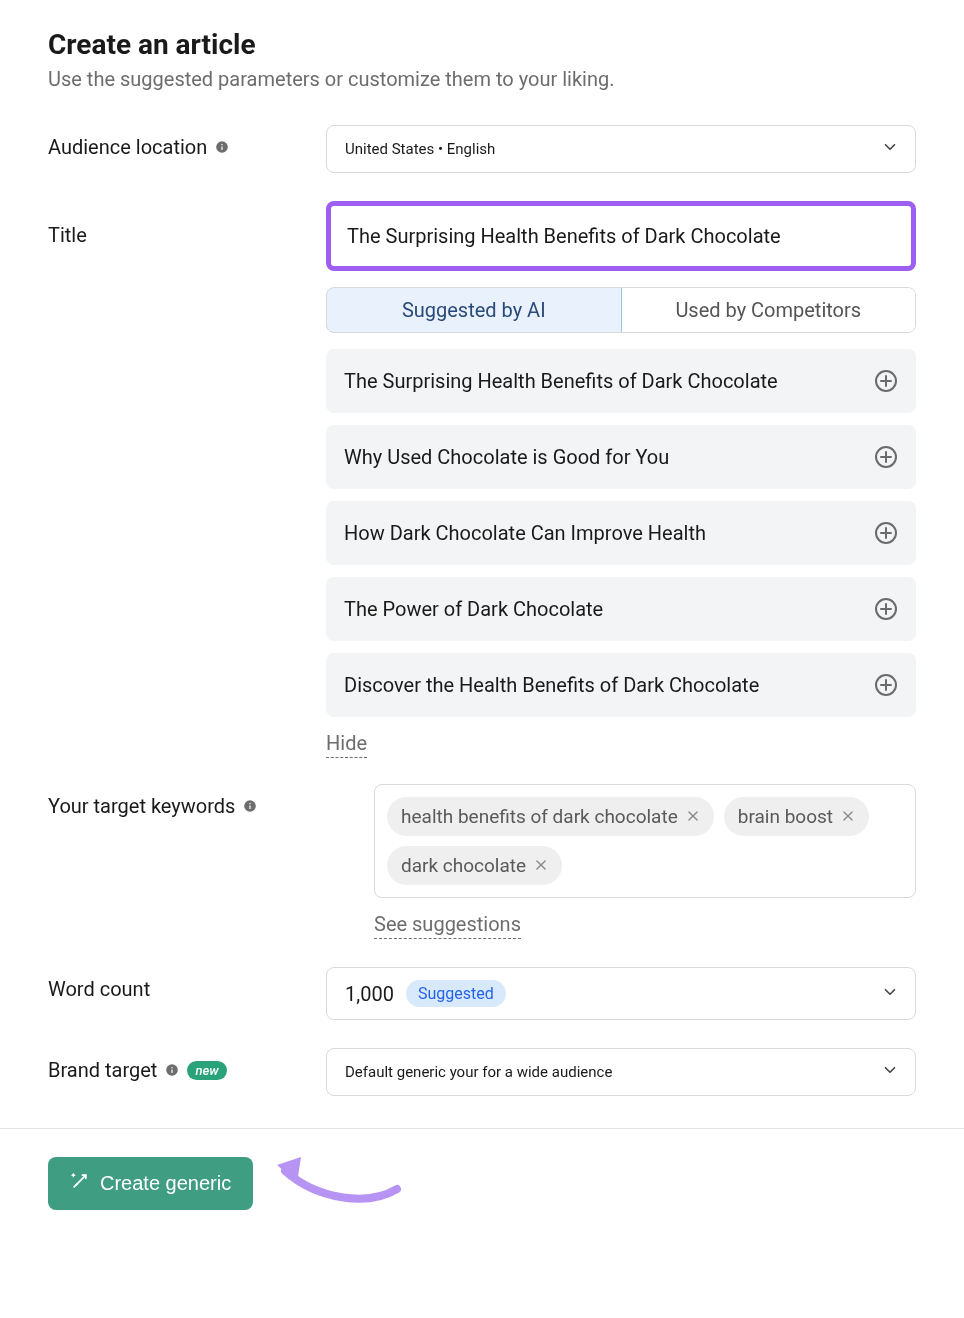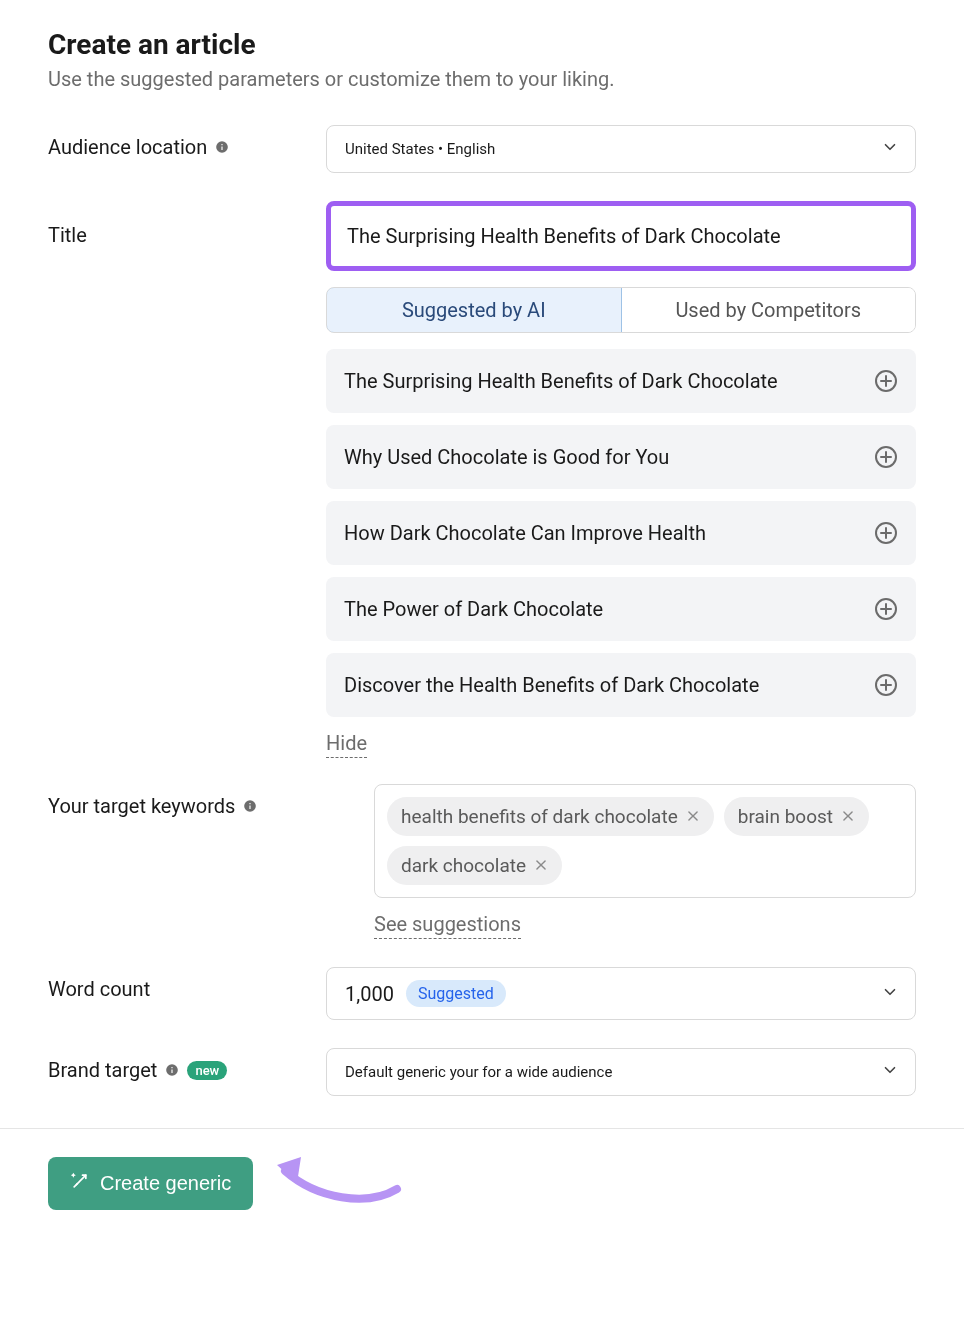--- a/index.html
+++ b/index.html
@@ -38,21 +38,21 @@
   .sugg-item{background:var(--panel);border-radius:8px;display:flex;align-items:center;justify-content:space-between;padding:20px 18px;font-size:20px;}
   .sugg-add{flex:0 0 auto;margin-left:16px;display:flex;}
   .sugg-add svg{width:24px;height:24px;}
   .link-under{display:inline-block;margin-top:14px;font-size:20px;color:var(--muted);border-bottom:1px dashed var(--muted);padding-bottom:2px;cursor:pointer;}
   .kw-box{border:1px solid var(--border);border-radius:8px;padding:12px 12px;display:flex;flex-wrap:wrap;gap:10px;}
   .chip{display:inline-flex;align-items:center;gap:8px;background:#efeff0;color:#5a5a5a;border-radius:999px;padding:8px 14px;font-size:19px;}
   .chip .x svg{width:14px;height:14px;stroke:#8a8a8a;stroke-width:2.4;fill:none;stroke-linecap:round;}
   .wc-box{position:relative;border:1px solid var(--border);border-radius:8px;padding:12px 48px 12px 18px;display:flex;align-items:center;gap:12px;}
   .wc-val{font-size:20px;}
   .tag-suggested{background:#d8e9fb;color:var(--blue-text);font-size:16px;border-radius:999px;padding:4px 12px;}
-  .badge-new{display:inline-flex;align-items:center;background:var(--badge-green);color:#fff;font-size:13px;font-weight:500;border-radius:10px;padding:2px 8px;}
+  .badge-new{display:inline-flex;align-items:center;background:var(--badge-green);color:#fff;font-size:13px;font-weight:500;border-radius:10px;padding:2px 8px;font-style:italic;}
   .footer{border-top:1px solid #e5e5e5;padding:24px 48px 36px 48px;display:flex;align-items:center;gap:24px;position:relative;}
   .btn-primary{display:inline-flex;align-items:center;gap:10px;background:var(--green);color:#fff;font-size:20px;font-weight:500;border:none;border-radius:8px;padding:14px 22px;cursor:pointer;}
   .btn-primary svg{width:20px;height:20px;stroke:#fff;stroke-width:2;fill:none;stroke-linecap:round;stroke-linejoin:round;}
   .arrow-annot{position:relative;width:120px;height:60px;}
   .arrow-annot svg{position:absolute;left:-10px;top:-16px;width:140px;height:80px;}
 </style>
 </head>
 <body>
 
 <div class="page">

